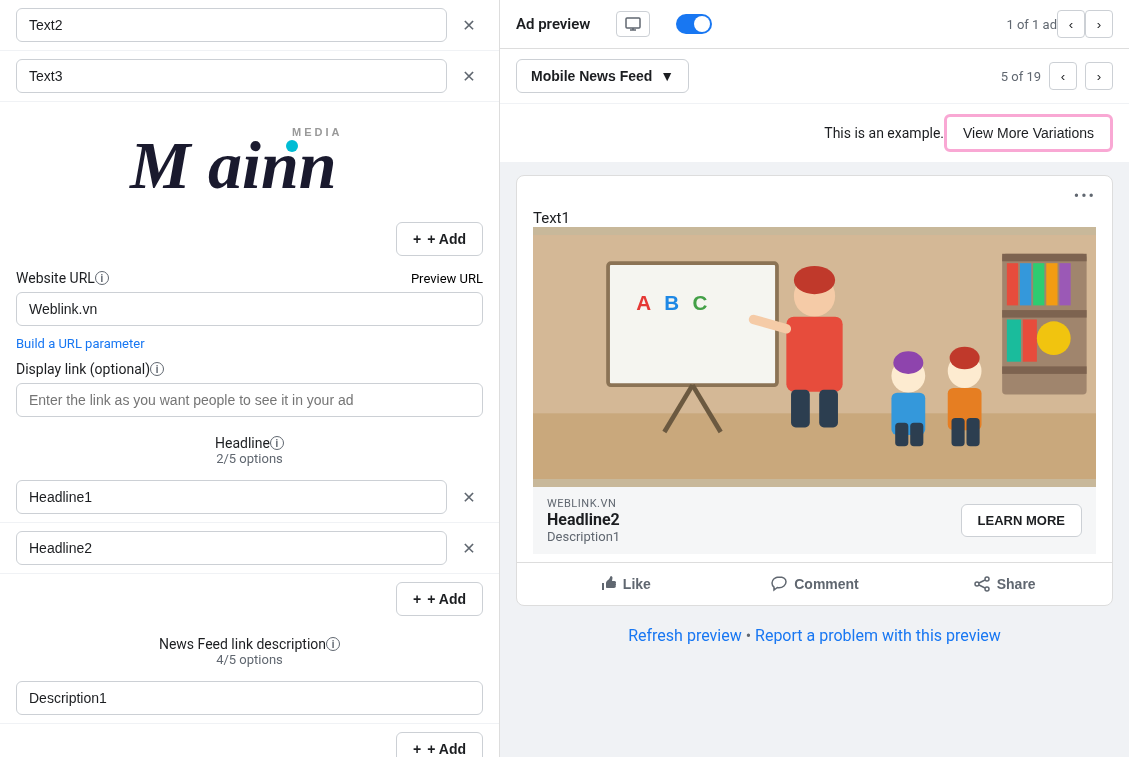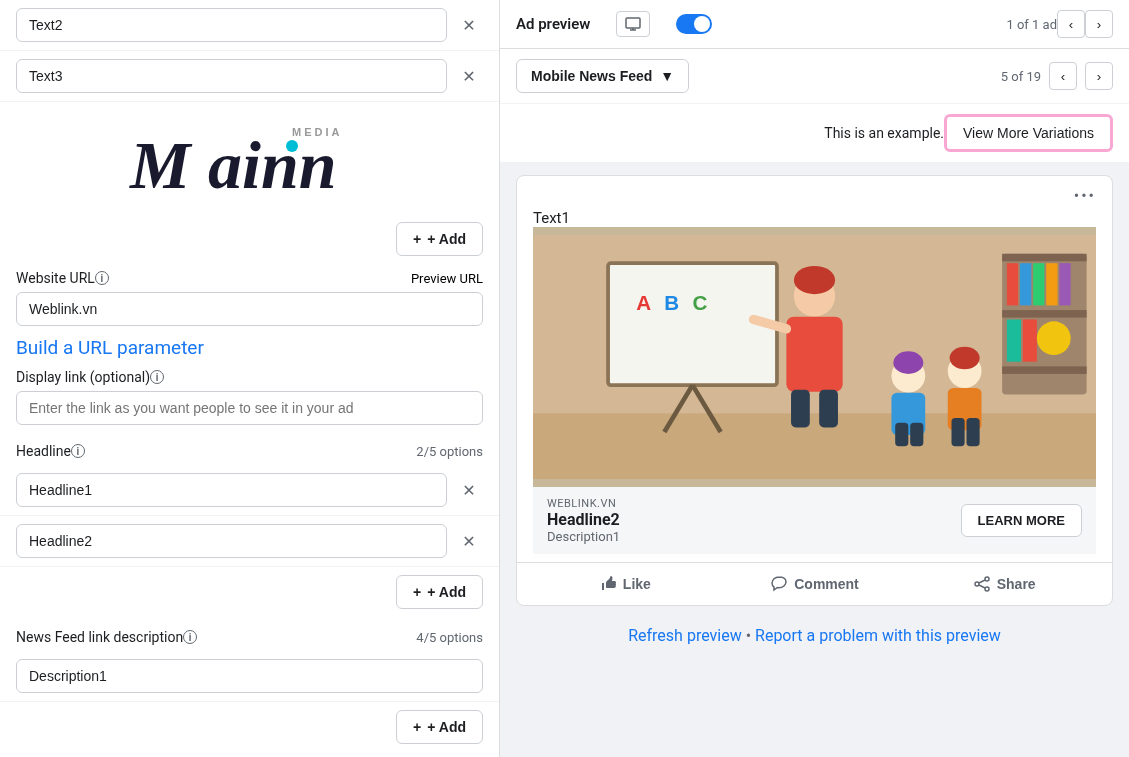--- a/index.html
+++ b/index.html
@@ -72,20 +72,21 @@
       font-size: 14px;
       font-weight: 600;
       color: #1c1e21;
     }
 
     .section-header {
       display: flex;
       justify-content: space-between;
       align-items: center;
       padding: 12px 16px 6px;
+      flex-direction: column;
     }
 
     .section-label {
       font-size: 14px;
       color: #1c1e21;
       display: flex;
       align-items: center;
     }
 
     .section-options {
@@ -121,21 +122,21 @@
 
     .preview-url-link {
       color: #000000;
       font-size: 13px;
       cursor: pointer;
       text-decoration: none;
     }
 
     .build-url-link {
       color: #1877f2;
-      font-size: 19px;
+      font-size: 13px;
       cursor: pointer;
       text-decoration: none;
       padding: 4px 16px;
       display: block;
     }
 
     
     .right-panel {
       flex: 1;
       background: #f0f2f5;

